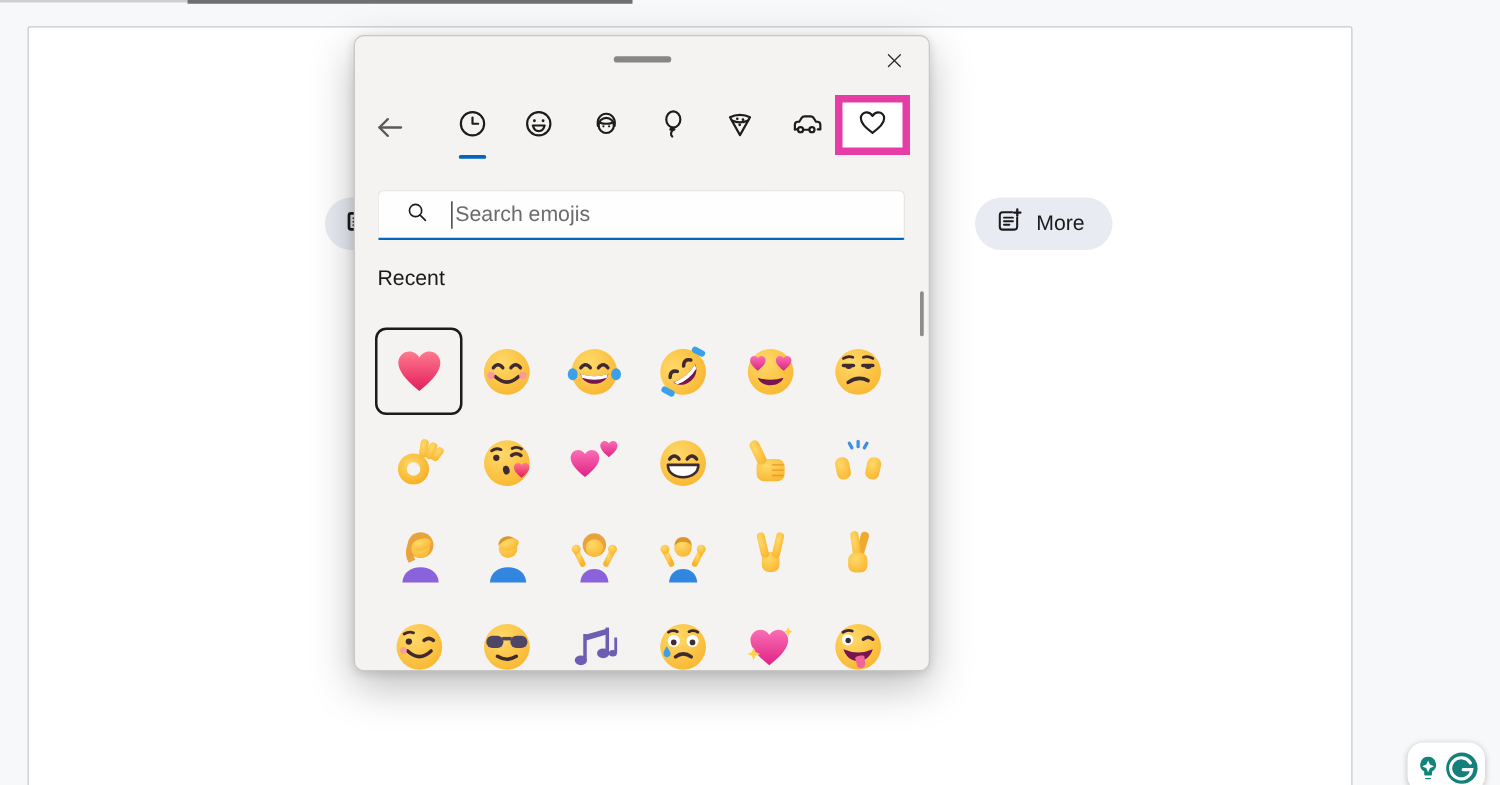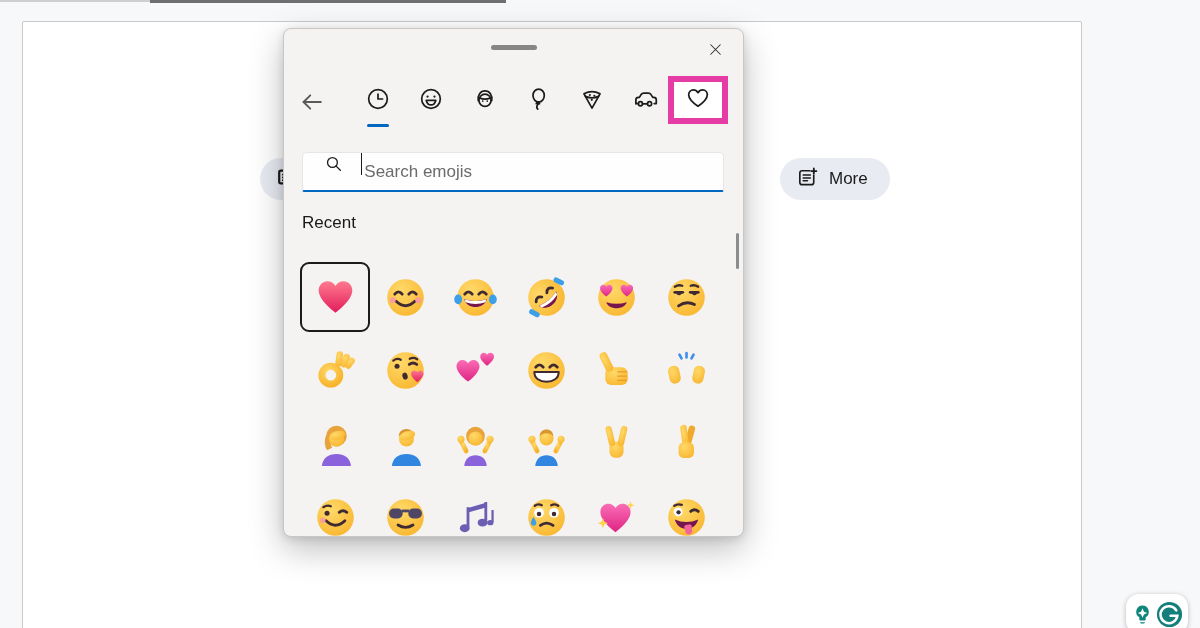--- a/index.html
+++ b/index.html
@@ -43,21 +43,21 @@
   .nav-underline{position:absolute;left:7px;top:41px;width:22px;height:3.2px;border-radius:2px;background:var(--accent,#0067c0);}
   .nav-hl{
     position:absolute;top:47px;width:60px;height:48px;box-sizing:border-box;
     border:6px solid var(--magenta,#e53ca6);background:#ffffff;
     display:flex;align-items:center;justify-content:center;cursor:pointer;
   }
 
   .searchbox{
     position:absolute;left:18px;top:123px;width:422px;height:40px;box-sizing:border-box;
     background:#fffefe;border:1px solid #e8e6e4;border-bottom:2px solid var(--accent,#0067c0);
-    border-radius:5px 5px 2px 2px;display:flex;padding-left:20px;
+    border-radius:5px 5px 2px 2px;display:flex;align-items:center;padding-left:20px;
   }
   .caret{width:1.3px;height:22px;background:#1b1b1b;margin-left:17px;flex:none;}
   .searchbox input{
     flex:1;border:none;outline:none;background:transparent;
     font-family:"Liberation Sans",sans-serif;font-size:17px;color:#1b1b1b;padding:0 0 0 2px;
   }
   .searchbox input::placeholder{color:#6b6b6b;opacity:1;}
 
   .section-title{position:absolute;left:18px;top:184px;font-size:17px;color:#191919;}
 

